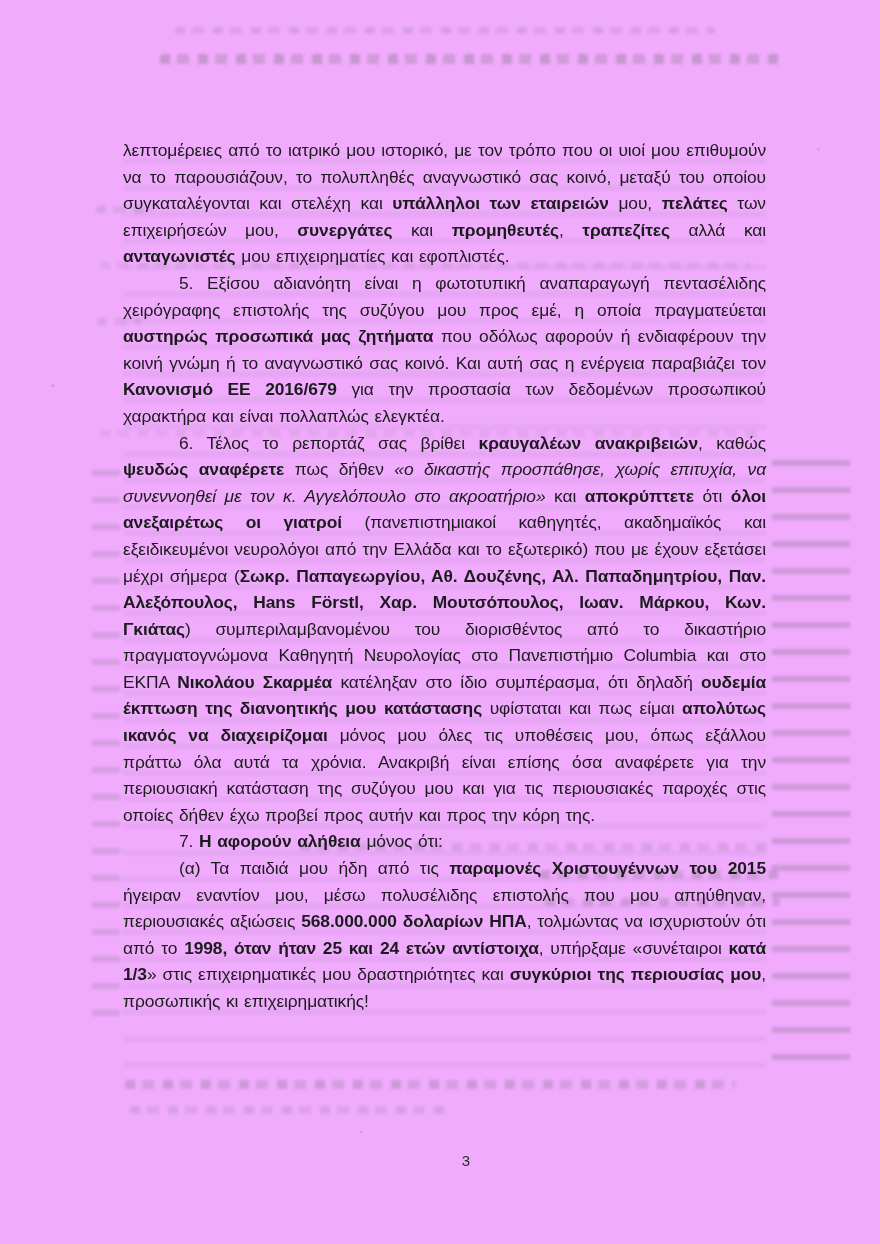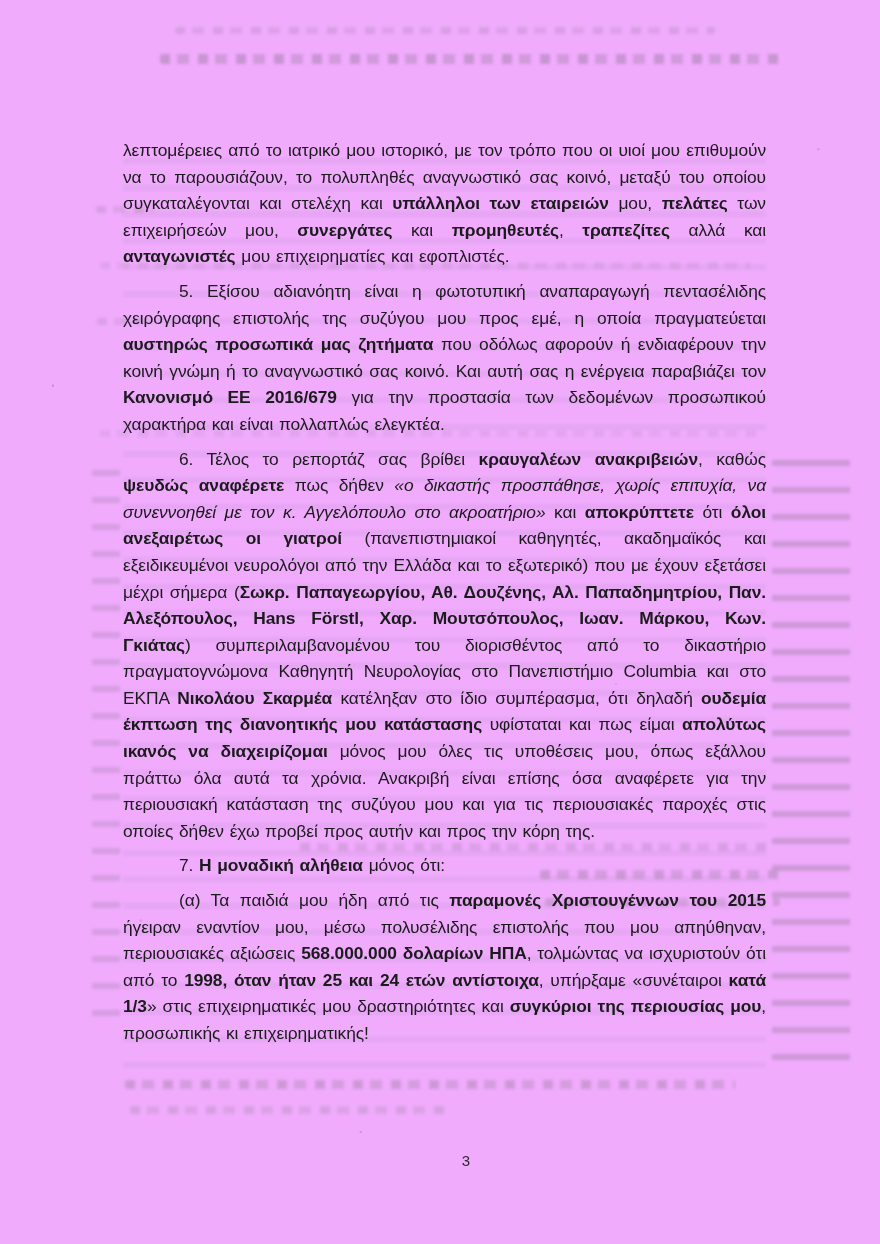--- a/index.html
+++ b/index.html
@@ -49,21 +49,21 @@
     position: absolute; z-index: 2;
     left: 123px; top: 137px; width: 643px;
     color: #1b1b1d;
     font-size: 17.4px;
     line-height: 26.6px;
     text-align: justify;
     letter-spacing: -0.1px;
     word-spacing: 1px;
   }
   .para { margin: 0; }
-  .para.indent { text-indent: 56px; margin-top: 8px; }
+  .para.indent { text-indent: 56px; }
   .para b { font-weight: bold; }
   .para i { font-style: italic; }
   .page-number {
     position: absolute; z-index: 2;
     left: 0; width: 932px; 
     top: 1152px;
     text-align: center;
     color: #2b2b2d;
     font-size: 15px;
   }
@@ -88,19 +88,19 @@
   <div class="ghost" style="left:130px; top:1106px; width:320px; height:8px; opacity:.35;"></div>
 
   <div class="ghost-field" style="left:123px; top:158px; width:643px; height:910px;"></div>
 
   <div class="speckles"></div>
 
   <div class="body-text" id="doc-body">
       <p class="para"><span>λεπτομέρειες από το ιατρικό μου ιστορικό, με τον τρόπο που οι υιοί μου επιθυμούν να το παρουσιάζουν, το πολυπληθές αναγνωστικό σας κοινό, μεταξύ του οποίου συγκαταλέγονται και στελέχη και </span><b>υπάλληλοι των εταιρειών</b><span> μου, </span><b>πελάτες</b><span> των επιχειρήσεών μου, </span><b>συνεργάτες</b><span> και </span><b>προμηθευτές</b><span>, </span><b>τραπεζίτες</b><span> αλλά και </span><b>ανταγωνιστές</b><span> μου επιχειρηματίες και εφοπλιστές.</span></p>
       <p class="para indent"><span>5. Εξίσου αδιανόητη είναι η φωτοτυπική αναπαραγωγή πεντασέλιδης χειρόγραφης επιστολής της συζύγου μου προς εμέ, η οποία πραγματεύεται </span><b>αυστηρώς προσωπικά μας ζητήματα</b><span> που οδόλως αφορούν ή ενδιαφέρουν την κοινή γνώμη ή το αναγνωστικό σας κοινό. Και αυτή σας η ενέργεια παραβιάζει τον </span><b>Κανονισμό ΕΕ 2016/679</b><span> για την προστασία των δεδομένων προσωπικού χαρακτήρα και είναι πολλαπλώς ελεγκτέα.</span></p>
       <p class="para indent"><span>6. Τέλος το ρεπορτάζ σας βρίθει </span><b>κραυγαλέων ανακριβειών</b><span>, καθώς </span><b>ψευδώς αναφέρετε</b><span> πως δήθεν </span><i>«ο δικαστής προσπάθησε, χωρίς επιτυχία, να συνεννοηθεί με τον κ. Αγγελόπουλο στο ακροατήριο»</i><span> και </span><b>αποκρύπτετε</b><span> ότι </span><b>όλοι ανεξαιρέτως οι γιατροί</b><span> (πανεπιστημιακοί καθηγητές, ακαδημαϊκός και εξειδικευμένοι νευρολόγοι από την Ελλάδα και το εξωτερικό) που με έχουν εξετάσει μέχρι σήμερα (</span><b>Σωκρ. Παπαγεωργίου, Αθ. Δουζένης, Αλ. Παπαδημητρίου, Παν. Αλεξόπουλος, Hans Förstl, Χαρ. Μουτσόπουλος, Ιωαν. Μάρκου, Κων. Γκιάτας</b><span>) συμπεριλαμβανομένου του διορισθέντος από το δικαστήριο πραγματογνώμονα Καθηγητή Νευρολογίας στο Πανεπιστήμιο Columbia και στο ΕΚΠΑ </span><b>Νικολάου Σκαρμέα</b><span> κατέληξαν στο ίδιο συμπέρασμα, ότι δηλαδή </span><b>ουδεμία έκπτωση της διανοητικής μου κατάστασης</b><span> υφίσταται και πως είμαι </span><b>απολύτως ικανός να διαχειρίζομαι</b><span> μόνος μου όλες τις υποθέσεις μου, όπως εξάλλου πράττω όλα αυτά τα χρόνια. Ανακριβή είναι επίσης όσα αναφέρετε για την περιουσιακή κατάσταση της συζύγου μου και για τις περιουσιακές παροχές στις οποίες δήθεν έχω προβεί προς αυτήν και προς την κόρη της.</span></p>
-      <p class="para indent"><span>7. </span><b>Η μοναδική αλήθεια</b><span> μόνος ότι:</span></p>
+      <p class="para indent"><span>7. </span><b>Η αφορούν αλήθεια</b><span> μόνος ότι:</span></p>
       <p class="para indent"><span>(α) Τα παιδιά μου ήδη από τις </span><b>παραμονές Χριστουγέννων του 2015</b><span> ήγειραν εναντίον μου, μέσω πολυσέλιδης επιστολής που μου απηύθηναν, περιουσιακές αξιώσεις </span><b>568.000.000 δολαρίων ΗΠΑ</b><span>, τολμώντας να ισχυριστούν ότι από το </span><b>1998, όταν ήταν 25 και 24 ετών αντίστοιχα</b><span>, υπήρξαμε «συνέταιροι </span><b>κατά 1/3</b><span>» στις επιχειρηματικές μου δραστηριότητες και </span><b>συγκύριοι της περιουσίας μου</b><span>, προσωπικής κι επιχειρηματικής!</span></p>
     </div>
 
   <div class="page-number">3</div>
 
 </div>
 
 </body></html>

